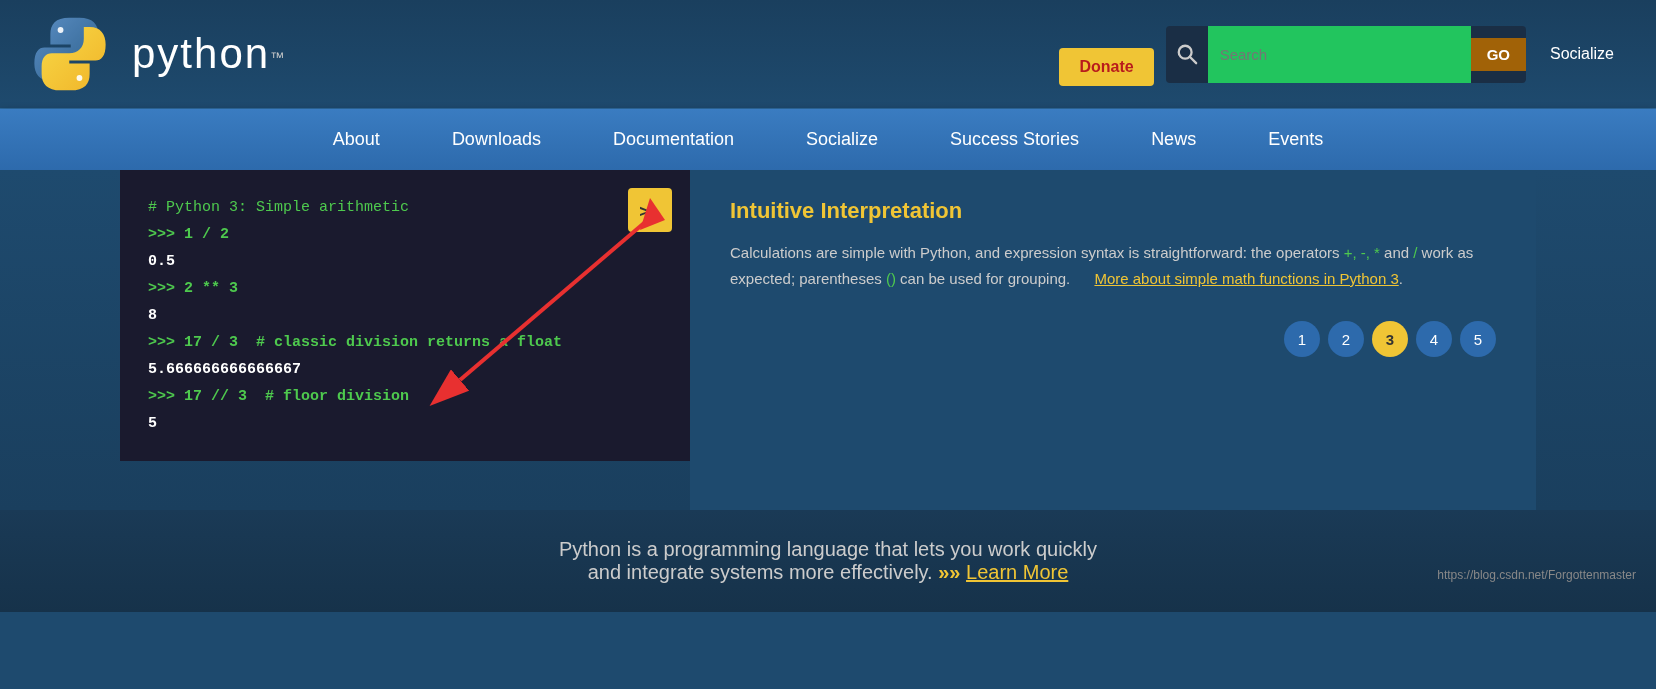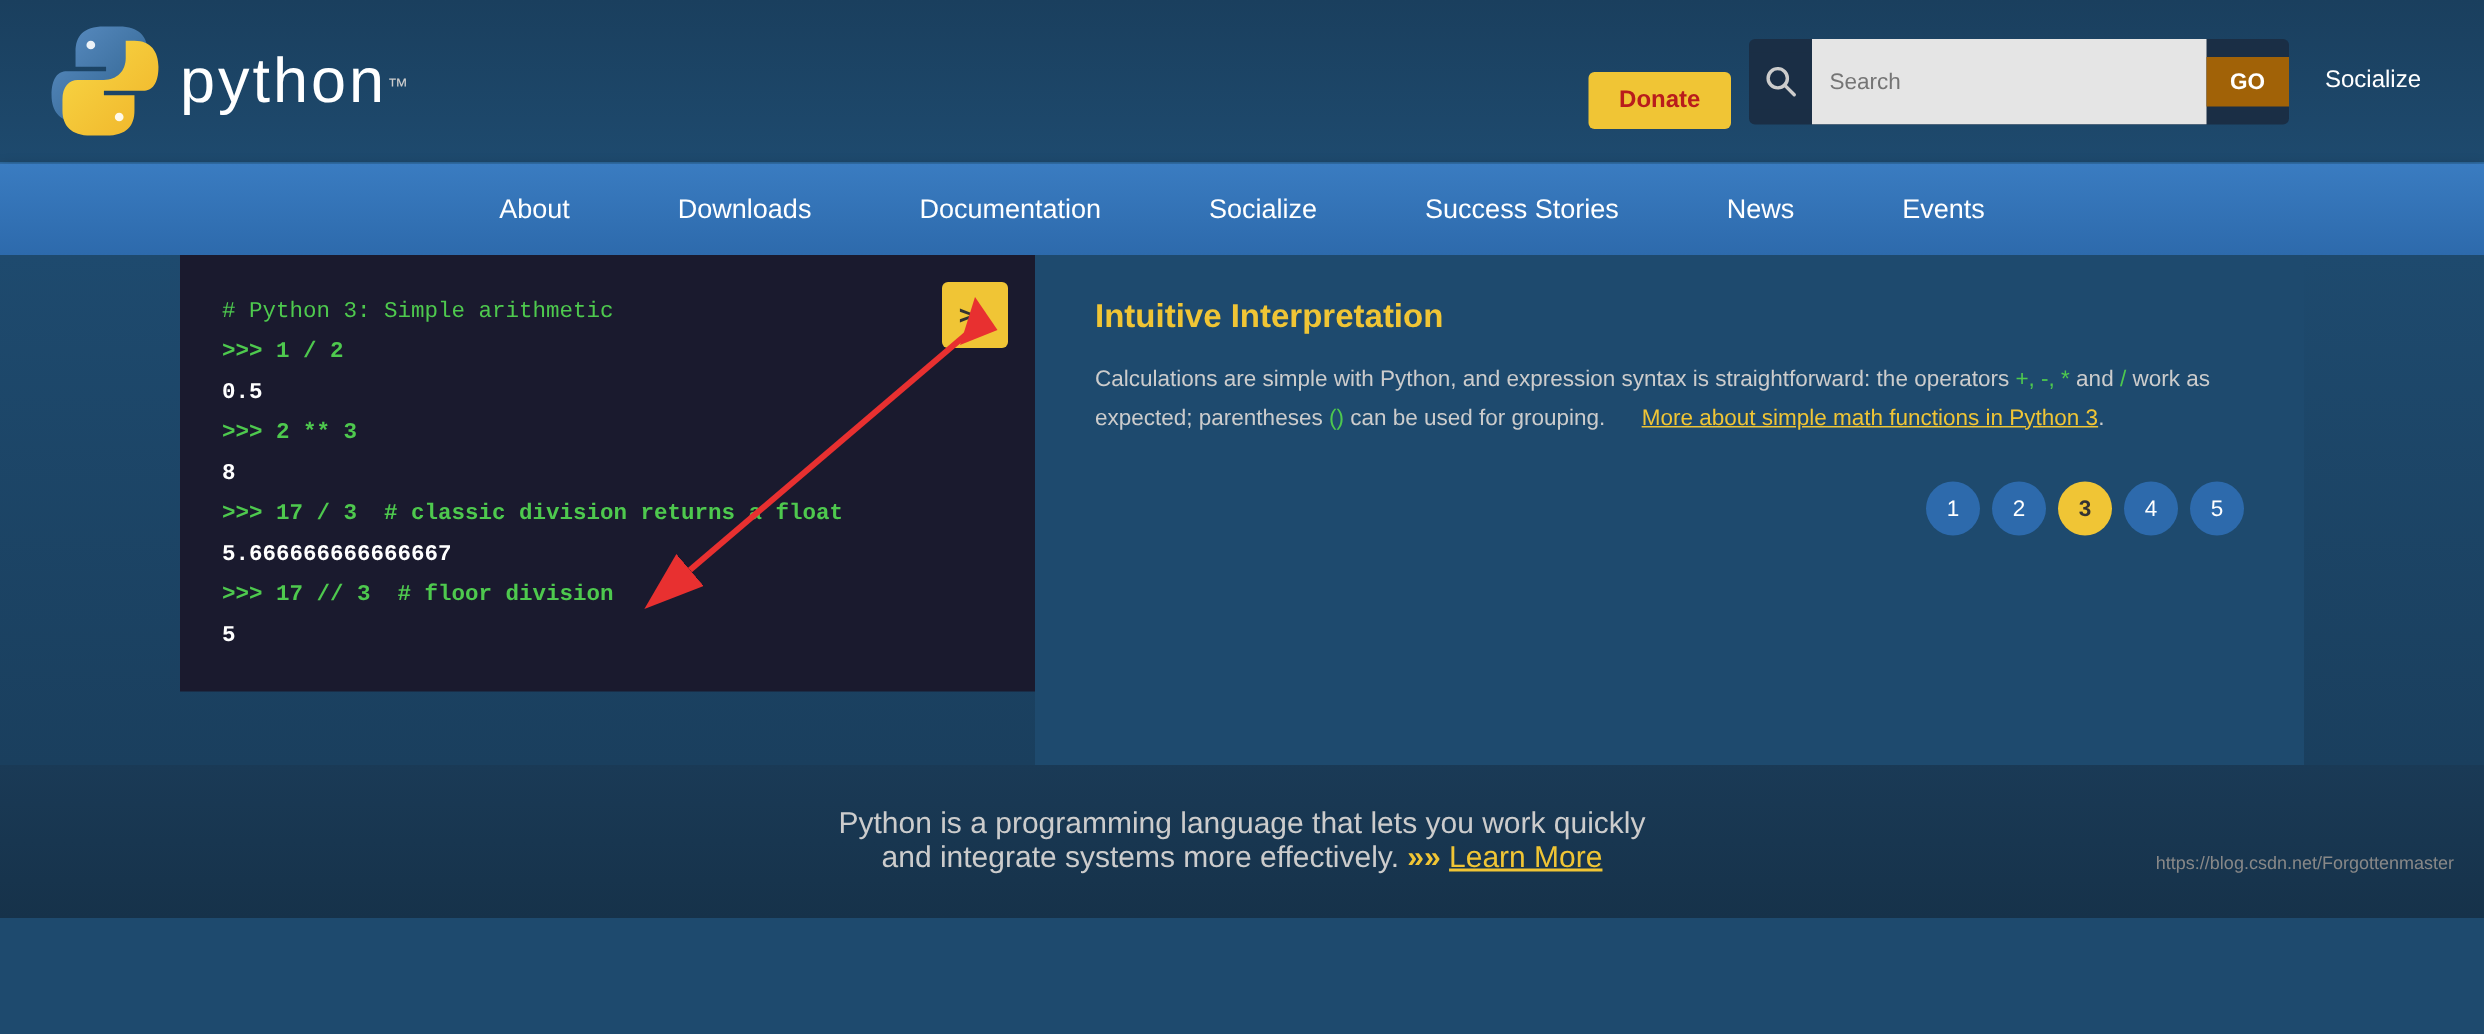--- a/index.html
+++ b/index.html
@@ -16,21 +16,21 @@
       padding: 14px 30px;
       display: flex;
       align-items: center;
       justify-content: space-between;
       border-bottom: 1px solid #2d6a9f;
     }
 
     .logo-area {
       display: flex;
       align-items: center;
-      gap: 10px;
+      gap: 22px;
     }
 
     .python-logo {
       width: 80px;
       height: 80px;
     }
 
     .logo-text {
       font-size: 42px;
       font-weight: 300;
@@ -71,21 +71,21 @@
     }
 
     .search-icon-wrap {
       padding: 8px 10px;
       background: #1a2e45;
       display: flex;
       align-items: center;
     }
 
     .search-input {
-      background: #e5e5e5;
+      background: #22c55e;
       border: none;
       outline: none;
       padding: 20px 12px;
       font-size: 15px;
       width: 263px;
       color: #333;
     }
 
     .go-btn {
       background: #a16207;

